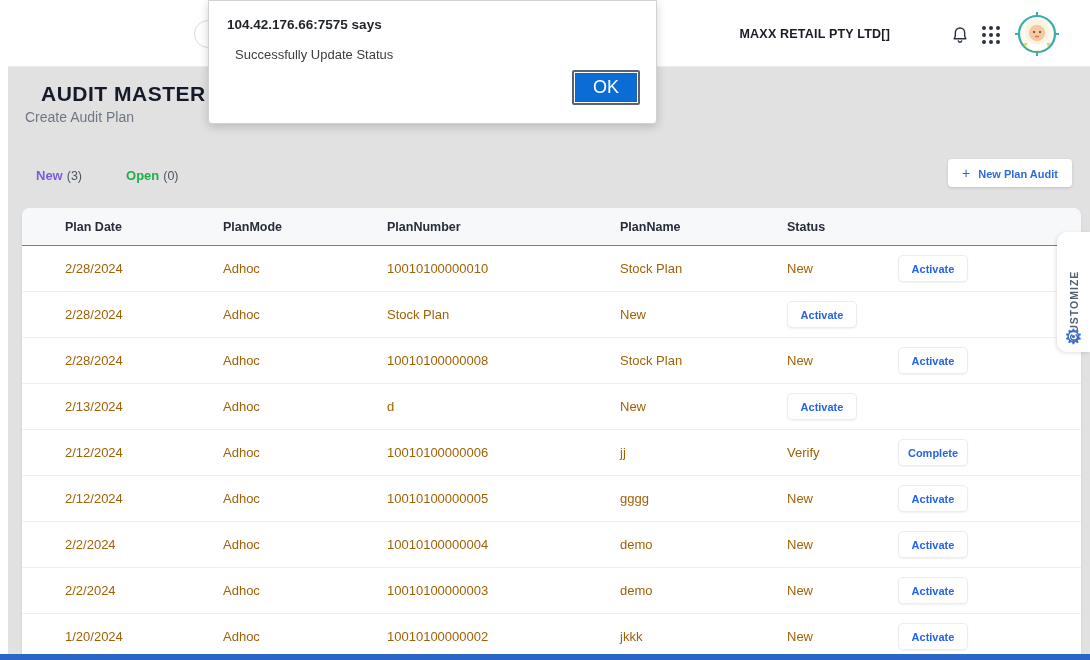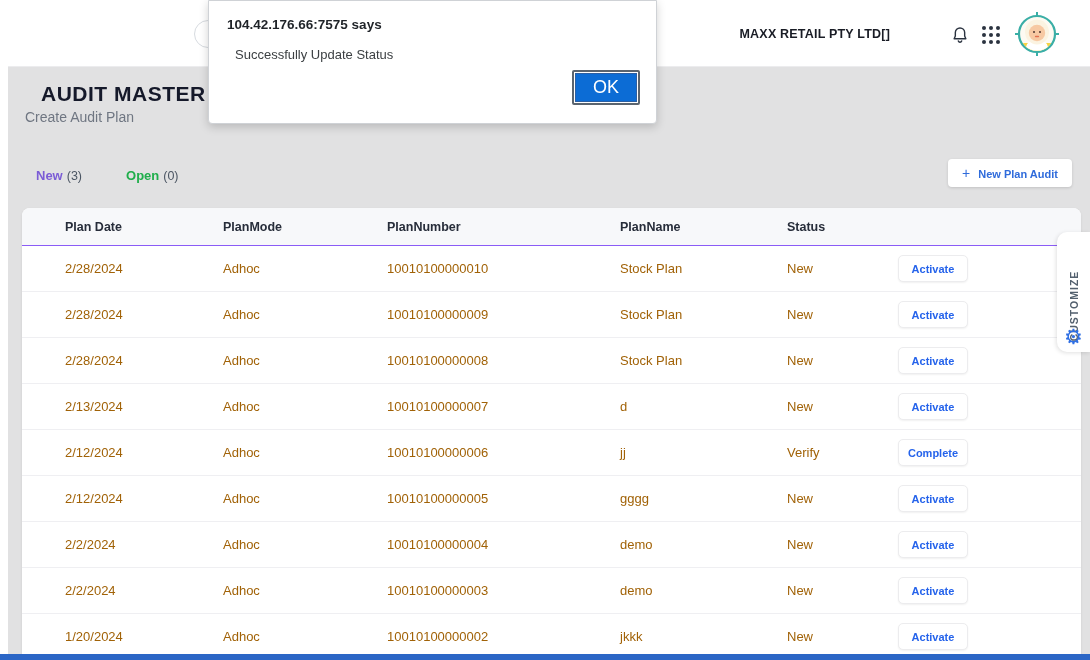--- a/index.html
+++ b/index.html
@@ -135,37 +135,35 @@
       <div class="td">2/28/2024</div>
       <div class="td">Adhoc</div>
       <div class="td">10010100000010</div>
       <div class="td">Stock Plan</div>
       <div class="td">New</div>
       <div><button class="act-btn">Activate</button></div>
     </div>
     <div class="tr">
       <div class="td">2/28/2024</div>
       <div class="td">Adhoc</div>
-      <div class="td">10010100000009</div>
       <div class="td">Stock Plan</div>
       <div class="td">New</div>
       <div><button class="act-btn">Activate</button></div>
     </div>
     <div class="tr">
       <div class="td">2/28/2024</div>
       <div class="td">Adhoc</div>
       <div class="td">10010100000008</div>
       <div class="td">Stock Plan</div>
       <div class="td">New</div>
       <div><button class="act-btn">Activate</button></div>
     </div>
     <div class="tr">
       <div class="td">2/13/2024</div>
       <div class="td">Adhoc</div>
-      <div class="td">10010100000007</div>
       <div class="td">d</div>
       <div class="td">New</div>
       <div><button class="act-btn">Activate</button></div>
     </div>
     <div class="tr">
       <div class="td">2/12/2024</div>
       <div class="td">Adhoc</div>
       <div class="td">10010100000006</div>
       <div class="td">jj</div>
       <div class="td">Verify</div>

